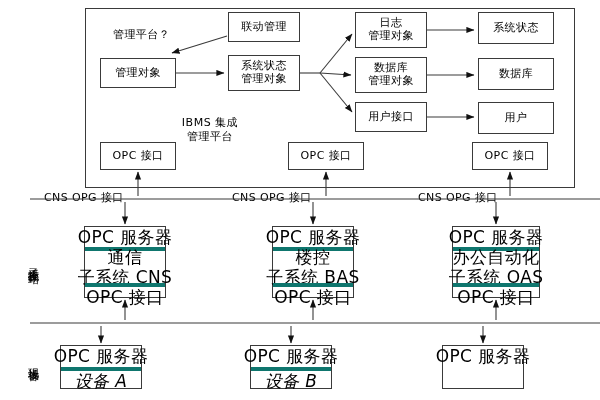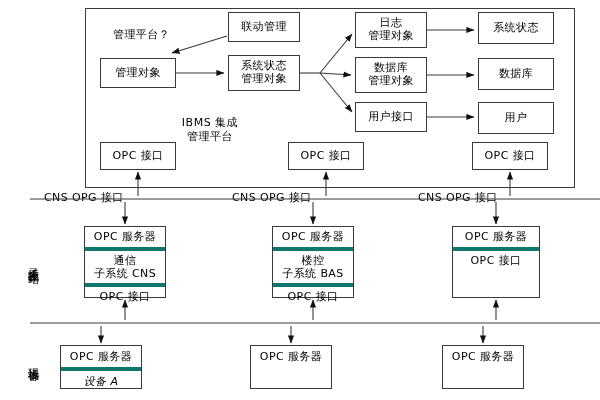--- a/index.html
+++ b/index.html
@@ -12,21 +12,21 @@
     border:1px solid #3a3a3a;background:#ffffff;
     display:flex;flex-direction:column;align-items:center;justify-content:center;
     text-align:center;color:#000;line-height:1.18;
     font-size:11px;letter-spacing:.4px;
   }
   .box .ln{display:block;white-space:nowrap;}
   .frame{position:absolute;box-sizing:border-box;border:1px solid #3a3a3a;background:transparent;}
   .stackbox{position:absolute;box-sizing:border-box;border:1px solid #3a3a3a;background:#fff;display:flex;flex-direction:column;}
   .stackbox .cell{
     flex:0 0 auto;display:flex;align-items:center;justify-content:center;
-    text-align:center;font-size:11px;color:#000;line-height:1.2;letter-spacing:.4px;
+    text-align:center;font-size:17px;color:#000;line-height:1.2;letter-spacing:.4px;
     white-space:nowrap;
   }
   .stackbox .cell.div{border-top:4px solid #0f766e;}
   .stackbox .cell.mid{flex-direction:column;}
   .lbl{position:absolute;font-size:11px;color:#000;white-space:nowrap;letter-spacing:.4px;}
   .vlabel{
     position:absolute;font-size:11px;color:#000;letter-spacing:1px;
     writing-mode:vertical-rl;text-orientation:upright;
     display:flex;align-items:center;justify-content:center;
   }
@@ -116,30 +116,35 @@
     <div class="cell" style="height:20px;">OPC 服务器</div>
     <div class="cell div mid" style="height:32px;">
       <span class="ln">楼控</span>
       <span class="ln">子系统 BAS</span>
     </div>
     <div class="cell div" style="height:20px;">OPC 接口</div>
   </div>
 
   <div class="stackbox" style="left:452px;top:226px;width:88px;height:72px;">
     <div class="cell" style="height:20px;">OPC 服务器</div>
+    <div class="cell div mid" style="height:32px;">
+      <span class="ln">办公自动化</span>
+      <span class="ln">子系统 OAS</span>
+    </div>
     <div class="cell div" style="height:20px;">OPC 接口</div>
   </div>
 
   <div class="stackbox" style="left:60px;top:345px;width:82px;height:44px;">
     <div class="cell" style="height:21px;">OPC 服务器</div>
     <div class="cell div ital" style="height:21px;">设备 A</div>
   </div>
 
   <div class="stackbox" style="left:250px;top:345px;width:82px;height:44px;">
     <div class="cell" style="height:21px;">OPC 服务器</div>
+    <div class="cell div ital" style="height:21px;">设备 B</div>
   </div>
 
   <div class="stackbox" style="left:442px;top:345px;width:82px;height:44px;">
     <div class="cell" style="height:21px;">OPC 服务器</div>
   </div>
 
   <svg id="wires" viewBox="0 0 600 400">
     <defs>
       <marker id="ah" markerWidth="9" markerHeight="9" refX="7.6" refY="3.1" orient="auto" markerUnits="userSpaceOnUse">
         <path d="M0,0 L8,3.1 L0,6.2 z" fill="#111"></path>

